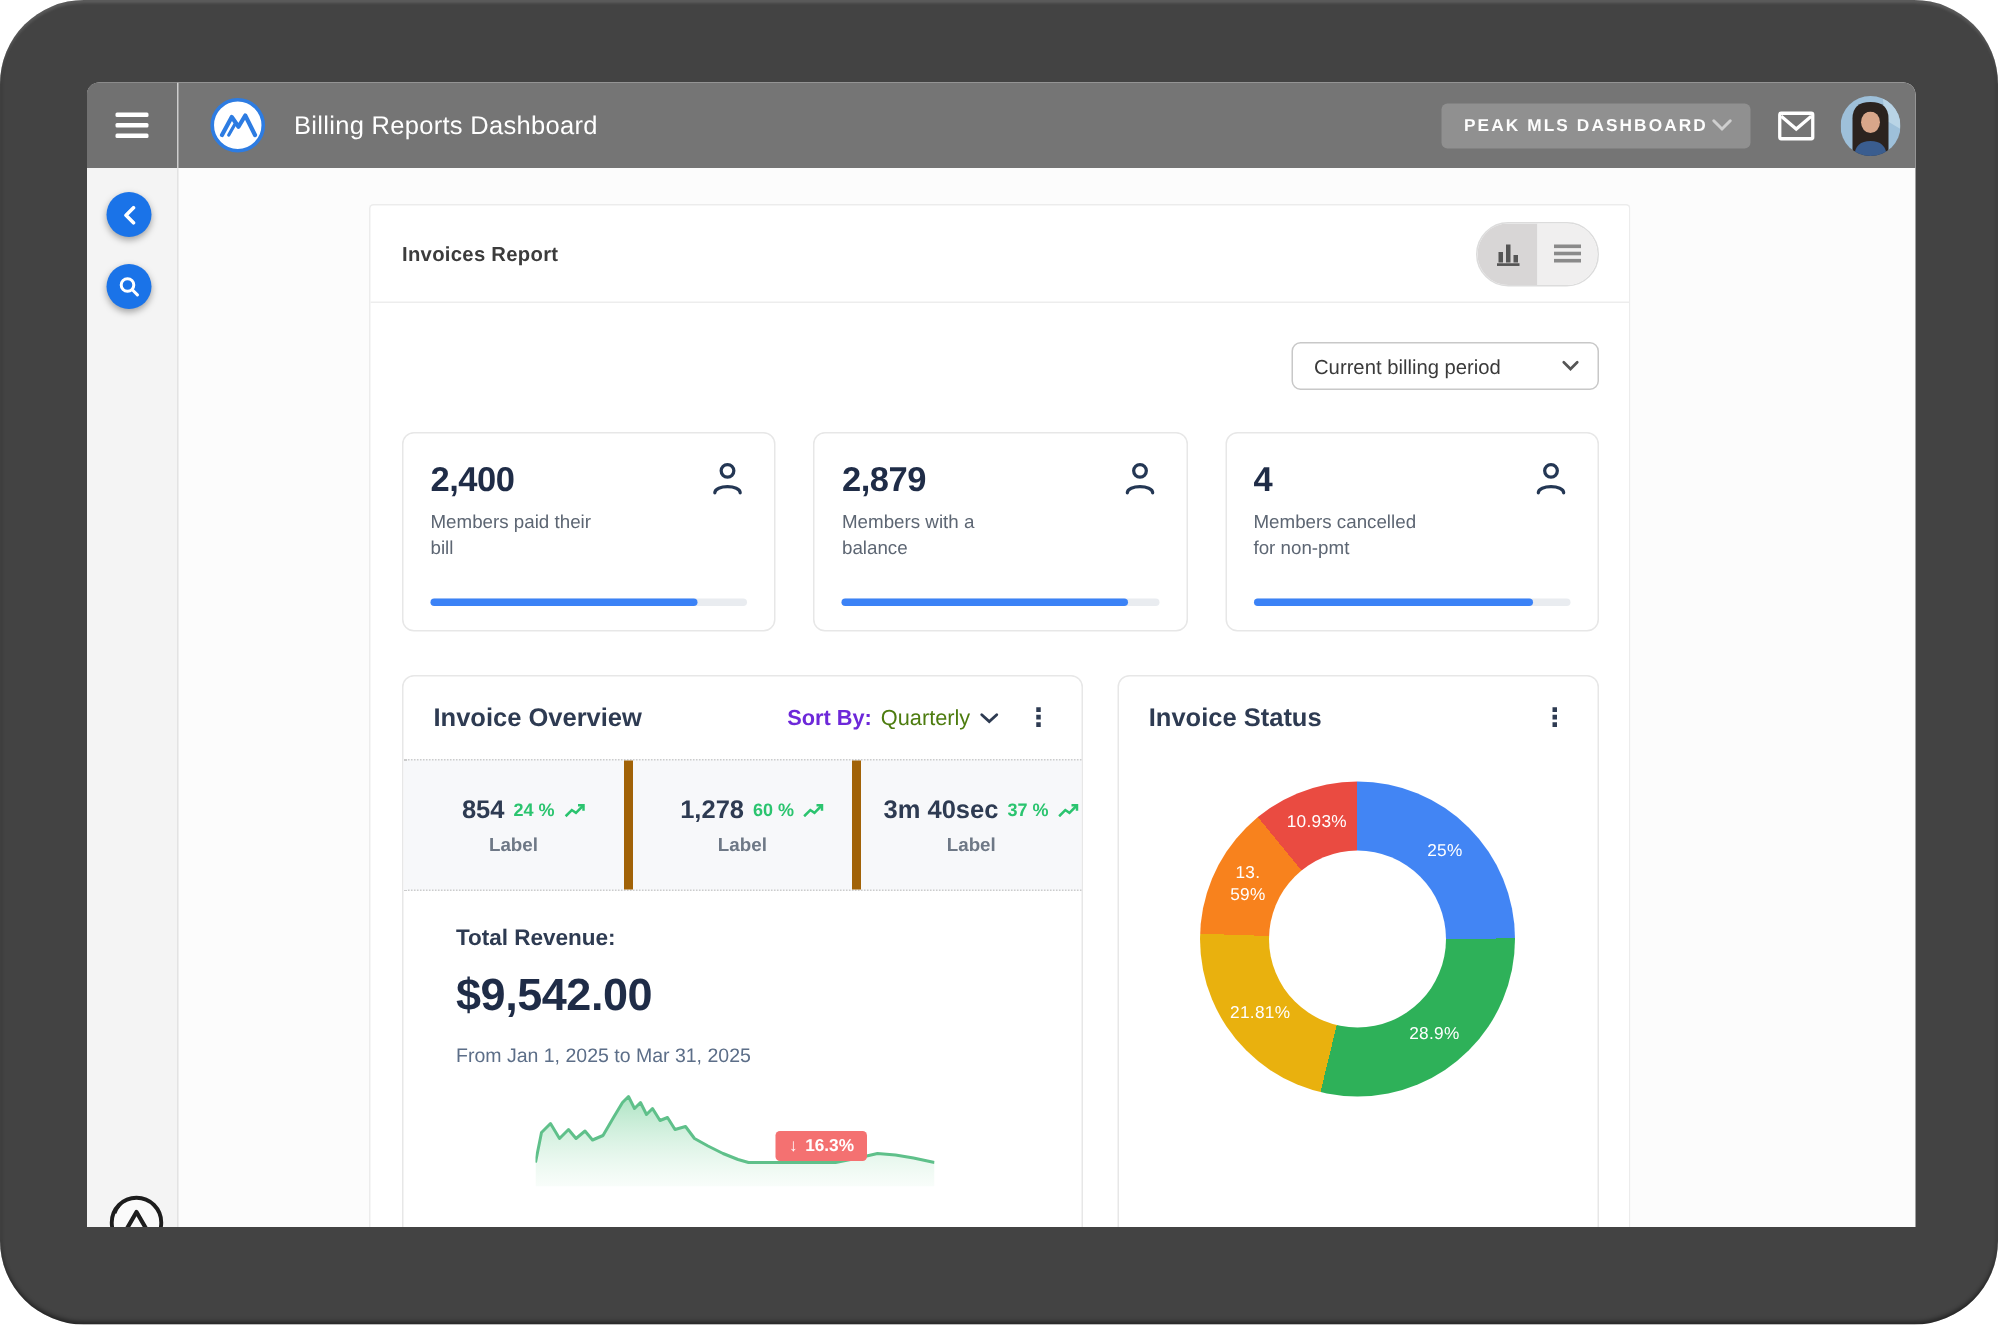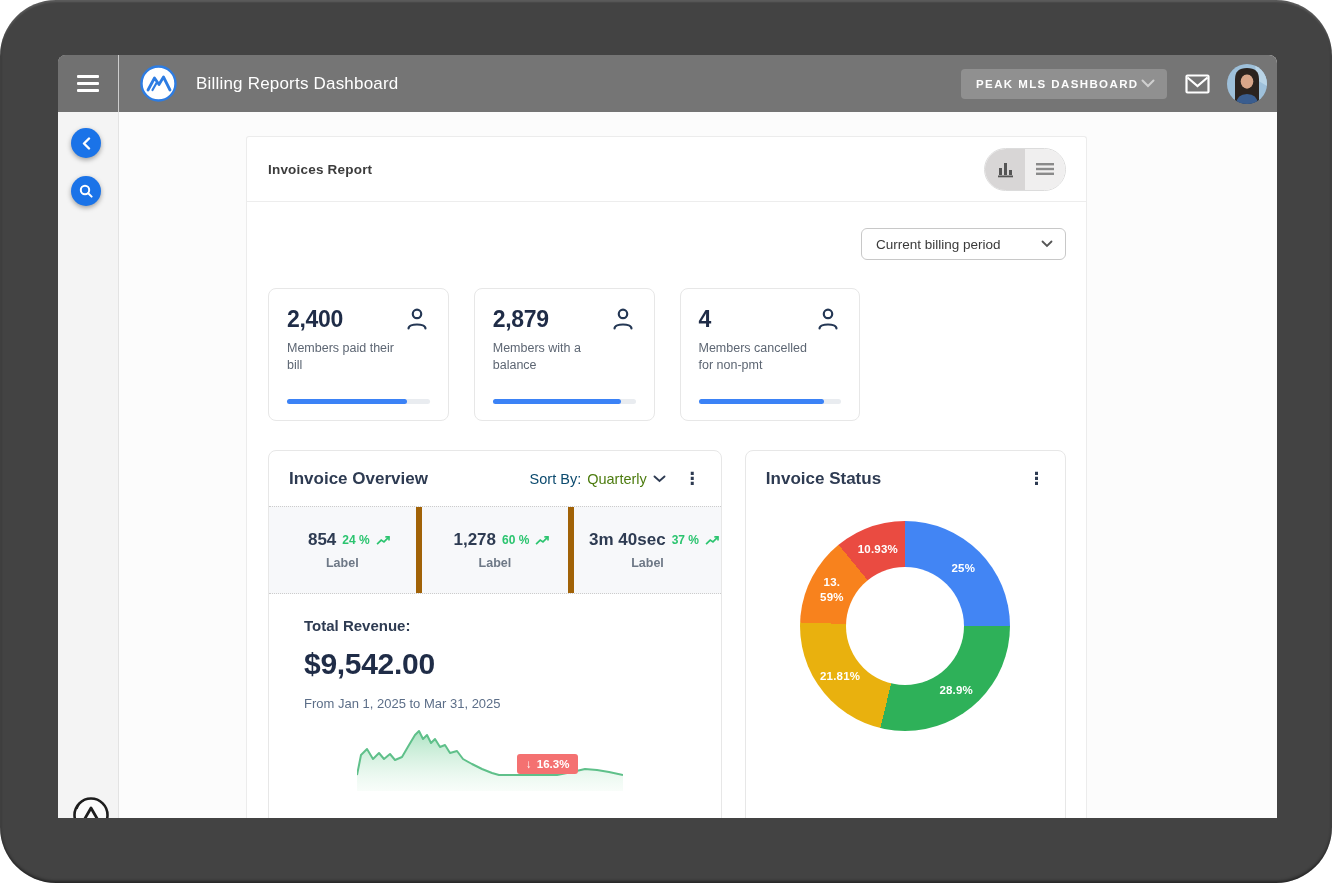--- a/index.html
+++ b/index.html
@@ -46,36 +46,36 @@
   .seg.active { background:#d8d6d6; } .seg.inactive { background:#f0efef; }
 
   .description { margin:36px 21px 0; font-size:14.5px; color:#2b2b2b; }
   .select-row { display:flex; justify-content:flex-end; padding:0 20px; margin-top:26px; }
   .period-select { width:205px; height:32px; background:#fff; border:1px solid #c8c8c8; border-radius:6px;
                    display:flex; align-items:center; padding:0 12px 0 14px; cursor:pointer; }
   .period-select .ps-label { font-size:13.5px; color:#3a3a3a; }
   .period-select svg { margin-left:auto; }
 
   
-  .stat-grid { margin:28px 20px 0 21px; display:grid; grid-template-columns:repeat(4,1fr); gap:25px; }
+  .stat-grid { margin:28px 20px 0 21px; display:grid; grid-template-columns:repeat(3,1fr); gap:25px; }
   .stat-card { position:relative; height:133px; background:#fff; border:1px solid #e7e7e7; border-radius:8px; padding:17px 18px; }
   .stat-top { display:flex; justify-content:space-between; align-items:flex-start; }
   .stat-value { font-size:23px; font-weight:700; color:#1f2c47; letter-spacing:-.3px; }
   .stat-label { margin-top:7px; font-size:12.5px; line-height:1.35; color:#5d6673; max-width:125px; }
   .progress-track { position:absolute; left:18px; right:18px; bottom:16px; height:5px; background:#e9ecf0; border-radius:3px; }
   .progress-fill { height:5px; background:#3b82f6; border-radius:3px; }
 
   
   .bottom-row { margin:29px 20px 0 21px; display:flex; gap:23px; }
   .ov-card { position:relative; width:455px; height:420px; background:#fff; border:1px solid #e7e7e7; border-radius:8px; }
   .st-card { position:relative; width:322px; height:420px; background:#fff; border:1px solid #e7e7e7; border-radius:8px; }
   .card-head { height:55px; display:flex; align-items:center; justify-content:space-between; padding:0 20px; }
   .card-title { font-size:17px; font-weight:700; color:#2e3b52; }
   .sort-wrap { display:flex; align-items:center; gap:6px; }
-  .sort-label { font-size:14.5px; font-weight:400; color:#0c4a6e; }
+  .sort-label { font-size:14.5px; font-weight:700; color:#6d28d9; }
   .sort-value { font-size:14.5px; color:#4d7c0f; }
   .dots { font-size:17px; font-weight:700; color:#2e3b52; margin-left:12px; cursor:pointer; line-height:1; }
 
   .ov-stats { height:88px; background:#f7f8fa; border-top:1px dotted #cccccc; border-bottom:1px dotted #cccccc; display:flex; }
   .metric { flex:1; display:flex; flex-direction:column; align-items:center; justify-content:center; }
   .metric + .metric { border-left:6px solid #a16207; }
   .metric-line { display:flex; align-items:center; gap:6px; }
   .metric-value { font-size:17px; font-weight:600; color:#2e3b52;padding-left:14px; }
   .metric-change { font-size:12px; font-weight:700; color:#2bc46f; }
   .metric-label { margin-top:6px; font-size:12.5px; font-weight:600; color:#6e7886; }
@@ -85,21 +85,21 @@
   .rev-amount { margin-top:13px; font-size:30px; font-weight:800; color:#1f2c47; letter-spacing:-.3px; }
   .rev-dates { margin-top:15px; font-size:13px; color:#5c6e88; }
   .spark { position:absolute; left:88px; top:278px; width:266px; height:62px; }
   .change-badge { position:absolute; left:248px; top:303px; height:20px; padding:0 9px; background:#f47171; border-radius:3px;
                   display:flex; align-items:center; gap:5px; color:#fff; font-size:11.5px; font-weight:700; }
 
   
   .donut-wrap { position:relative; width:210px; height:210px; margin:15px auto 0; }
   .ring { position:absolute; inset:0; border-radius:50%; }
   .ring::after { content:""; position:absolute; inset:46px; background:#fff; border-radius:50%; }
-  .donut-label { position:absolute; transform:translate(-50%,-50%); color:#fff; font-size:11.5px; font-weight:700;
+  .donut-label { position:absolute; transform:translate(-50%,-50%); color:#fff; font-size:11.5px; font-weight:400;
                  white-space:pre-line; text-align:center; line-height:1.3; letter-spacing:.2px; z-index:2; }
 </style>
 </head>
 <body>
 
 <div class="stage">
   <div class="device"></div>
 
   <div class="screen">
 

